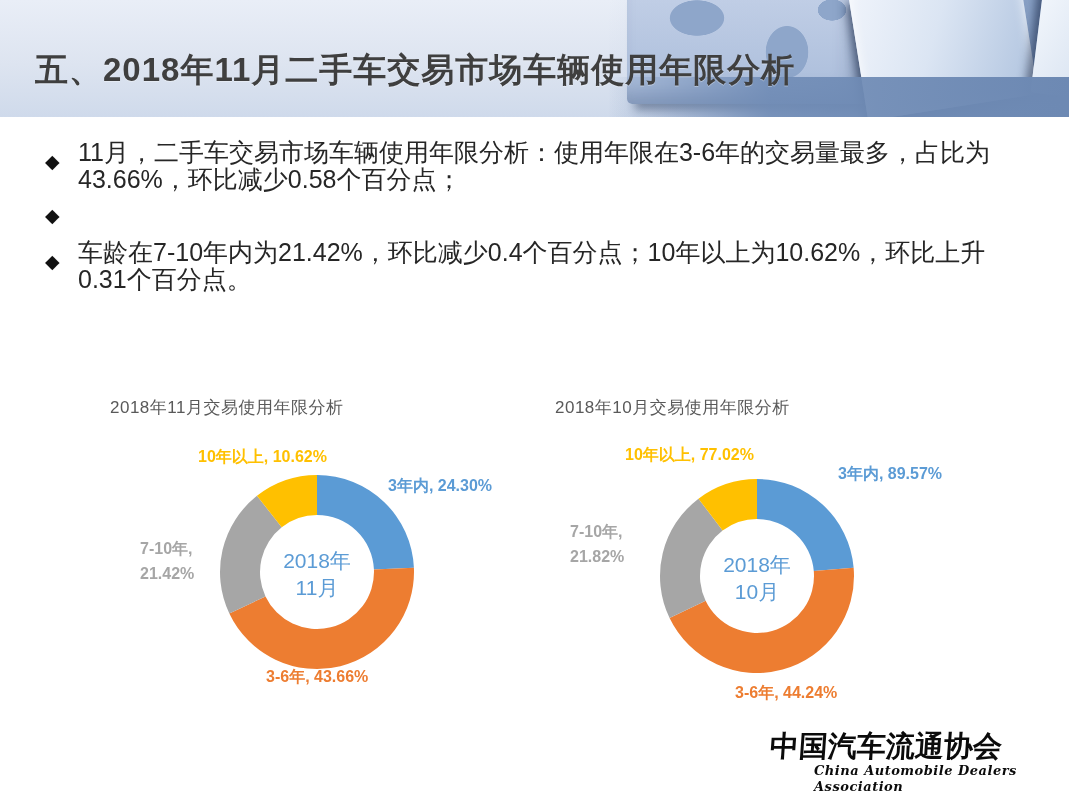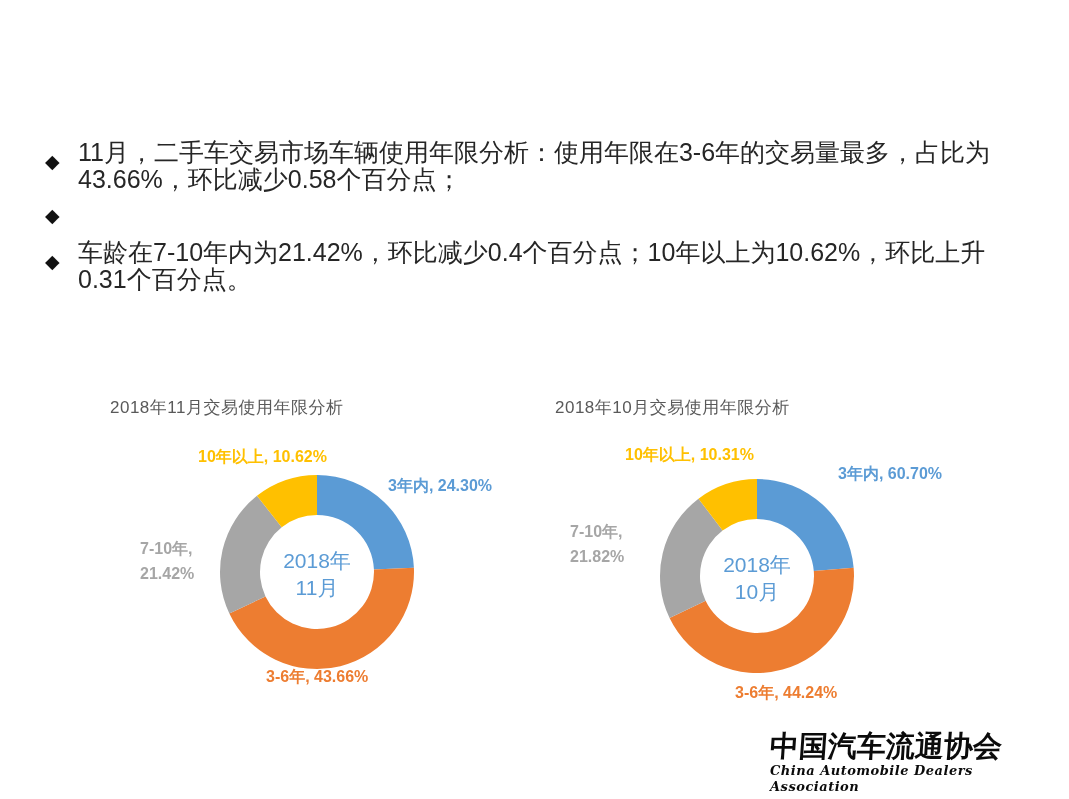--- a/index.html
+++ b/index.html
@@ -82,27 +82,37 @@
   
   .logo { position:absolute; left:762px; top:721px; width:302px; height:74px; display:flex; }
   .logo-mark { position:relative; width:70px; height:74px; flex:0 0 70px; }
   .logo-cada { position:absolute; left:2px; bottom:0px; width:64px; text-align:center;
     font-size:14px; font-weight:bold; font-style:italic; color:#2b2f8e;
     letter-spacing:1px; font-family:"Liberation Sans",sans-serif; }
   .logo-text { display:flex; flex-direction:column; justify-content:flex-end; padding-left:8px; }
   .logo-cn { font-size:29px; font-weight:bold; color:#0b0b0b; letter-spacing:0px;
     font-family:"DejaVu Serif","Liberation Serif",serif; transform:skewX(-4deg); line-height:33px; }
   .logo-en { font-size:13px; font-weight:bold; font-style:italic; color:#0b0b0b;
-    font-family:"DejaVu Serif","Liberation Serif",serif; letter-spacing:0.5px; line-height:16px; }
+    font-family:"DejaVu Serif","Liberation Serif",serif; letter-spacing:0.5px; line-height:16px;margin-left:44px; }
 </style>
 </head>
 <body>
 
 <div class="slide">
 
+  <div class="header">
+    <div class="header-photo">
+      <div class="photo-bg"></div>
+      <div class="cube-map"></div>
+      <div class="cube-big"></div>
+      <div class="cube-right"></div>
+      <div class="photo-floor"></div>
+    </div>
+    <div class="page-title">五、2018年11月二手车交易市场车辆使用年限分析</div>
+  </div>
 
   <div class="bullets">
     <div class="bullet">
       <span class="bullet-marker">◆</span>
       <span class="bullet-text">11月，二手车交易市场车辆使用年限分析：使用年限在3-6年的交易量最多，占比为
 43.66%，环比减少0.58个百分点；</span>
     </div>
     <div class="bullet">
       <span class="bullet-marker">◆</span>
     </div>
@@ -133,22 +143,22 @@
   <div class="chart chart-oct">
     <div class="chart-title">2018年10月交易使用年限分析</div>
     <svg class="donut-svg" viewBox="0 0 200 200">
         <path d="M 100.00 3.00 A 97 97 0 0 1 196.64 91.66 L 156.79 95.10 A 57 57 0 0 0 100.00 43.00 Z" fill="#5B9BD5"></path>
         <path d="M 196.64 91.66 A 97 97 0 0 1 12.57 142.02 L 48.62 124.69 A 57 57 0 0 0 156.79 95.10 Z" fill="#ED7D31"></path>
         <path d="M 12.57 142.02 A 97 97 0 0 1 41.47 22.65 L 65.60 54.55 A 57 57 0 0 0 48.62 124.69 Z" fill="#A6A6A6"></path>
         <path d="M 41.47 22.65 A 97 97 0 0 1 100.00 3.00 L 100.00 43.00 A 57 57 0 0 0 65.60 54.55 Z" fill="#FFC000"></path>
       </svg>
     <div class="center-label">2018年
 10月</div>
-    <div class="dlabel c-yellow lbl-yellow">10年以上, 10.31%</div>
-    <div class="dlabel c-blue lbl-blue">3年内, 60.70%</div>
+    <div class="dlabel c-yellow lbl-yellow">10年以上, 77.02%</div>
+    <div class="dlabel c-blue lbl-blue">3年内, 89.57%</div>
     <div class="dlabel c-gray lbl-gray">7-10年,
 21.82%</div>
     <div class="dlabel c-orange lbl-orange">3-6年, 44.24%</div>
   </div>
 
   <div class="logo">
     <div class="logo-text">
       <div class="logo-cn">中国汽车流通协会</div>
       <div class="logo-en">China Automobile Dealers Association</div>
     </div>

